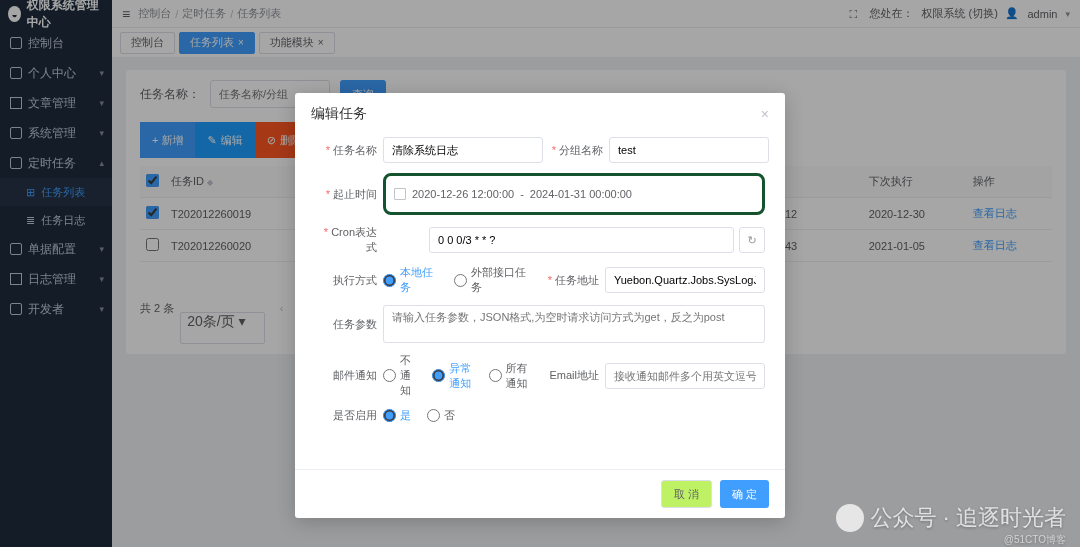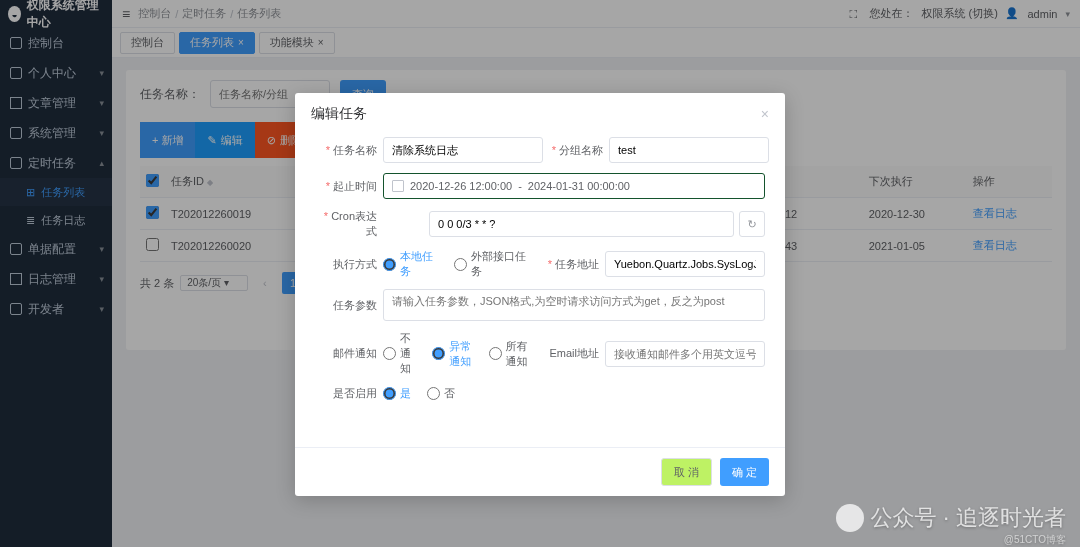--- a/index.html
+++ b/index.html
@@ -47,40 +47,40 @@
 .abtn.en { background: #009688; }
 
 table { width: 100%; border-collapse: collapse; font-size: 11px; }
 th, td { border-bottom: 1px solid #ebeef5; padding: 8px 6px; text-align: left; color: #606266; white-space: nowrap; }
 th { background: #fafafa; font-weight: normal; }
 th .sort { color: #c0c4cc; font-size: 8px; }
 input[type=checkbox] { width: 13px; height: 13px; accent-color: #409EFF; }
 a.link { color: #409EFF; text-decoration: none; }
 
 .pager { display: flex; align-items: center; gap: 6px; margin-top: 10px; font-size: 11px; color: #606266; }
-.pager .sel { border: 1px solid #dcdfe6; height: 16px; border-radius: 2px; padding: 0 18px 0 6px; font-size: 10px; }
+.pager .sel { border: 1px solid #dcdfe6; height: 32px; border-radius: 2px; padding: 0 18px 0 6px; font-size: 14px; margin-top: 40px; }
 .pager .pn { width: 22px; height: 22px; display: inline-flex; align-items: center; justify-content: center; border-radius: 2px; }
 .pager .pn.active { background: #409EFF; color: #fff; }
 .pager .pn.disabled { color: #c0c4cc; }
 
 
 .overlay { position: absolute; inset: 0; background: rgba(0,0,0,0.35); }
 .modal { position: absolute; top: 85px; left: 50%; transform: translateX(-50%); width: 490px; background: #fff; border-radius: 3px; box-shadow: 0 4px 20px rgba(0,0,0,0.2); margin-top: 8px; }
 .modal-head { padding: 12px 16px; font-size: 14px; color: #303133; display: flex; align-items: center; }
 .modal-head .x { margin-left: auto; color: #c0c4cc; cursor: pointer; font-size: 14px; }
 .modal-body { padding: 2px 20px 10px 20px; font-size: 11px; }
 .form-row { display: flex; align-items: center; margin-bottom: 10px; gap: 6px; }
 .form-row .lbl { width: 62px; text-align: right; color: #606266; font-size: 11px; flex-shrink: 0; }
 .form-row .lbl .req::before { content: "* "; color: #F56C6C; }
 .form-row .lbl2 { width: 54px; text-align: right; color: #606266; font-size: 11px; flex-shrink: 0; }
 .form-row .lbl2 .req::before { content: "* "; color: #F56C6C; }
 .finput { border: 1px solid #dcdfe6; height: 26px; border-radius: 3px; padding: 0 8px; font-size: 11px; width: 160px; }
 .finput.wide { flex: 1; }
-.ftext { border: 1px solid #dcdfe6; height: 32px; border-radius: 3px; padding: 4px 8px; font-size: 11px; flex: 1; resize: none; }
-.daterange { display: flex; align-items: center; border: 1px solid #14532d; border-radius: 3px; height: 26px; padding: 0 8px; flex: 1; gap: 6px; font-size: 11px; color: #606266; }
+.ftext { border: 1px solid #dcdfe6; height: 38px; border-radius: 3px; padding: 4px 8px; font-size: 11px; flex: 1; resize: none; }
+.daterange { display: flex; align-items: center; border: 3px solid #14532d; border-radius: 8px; height: 42px; padding: 0 8px; flex: 1; gap: 6px; font-size: 11px; color: #606266; }
 .daterange .cal { width: 12px; height: 12px; border: 1px solid #c0c4cc; border-radius: 1px; position: relative; }
 .radio-lbl { display: inline-flex; align-items: center; gap: 4px; margin-right: 10px; font-size: 11px; }
 .radio-lbl input { accent-color: #409EFF; }
 .radio-lbl.sel { color: #409EFF; justify-content: flex-end; }
 .modal-foot { border-top: 1px solid #ebeef5; padding: 10px 16px; display: flex; justify-content: flex-end; gap: 8px; margin-top: 26px; }
 .cron-row { display: flex; gap: 5px; flex: 1; padding-left: 46px; }
 .cron-btn { width: 26px; height: 26px; border: 1px solid #dcdfe6; border-radius: 3px; display: inline-flex; align-items: center; justify-content: center; color: #909399; cursor: pointer; }
 
 
 .watermark { position: absolute; right: 14px; bottom: 14px; color: rgba(255,255,255,0.75); font-size: 22px; display: flex; align-items: center; gap: 6px; text-shadow: 0 1px 3px rgba(0,0,0,0.3); }

